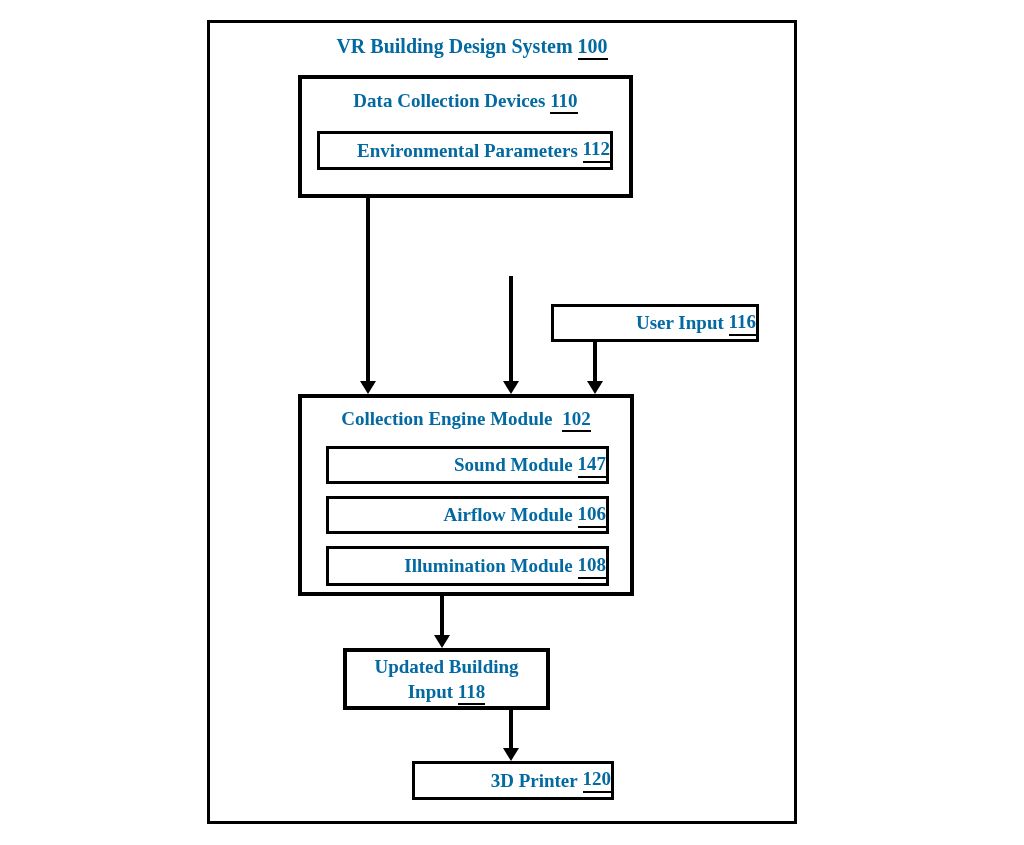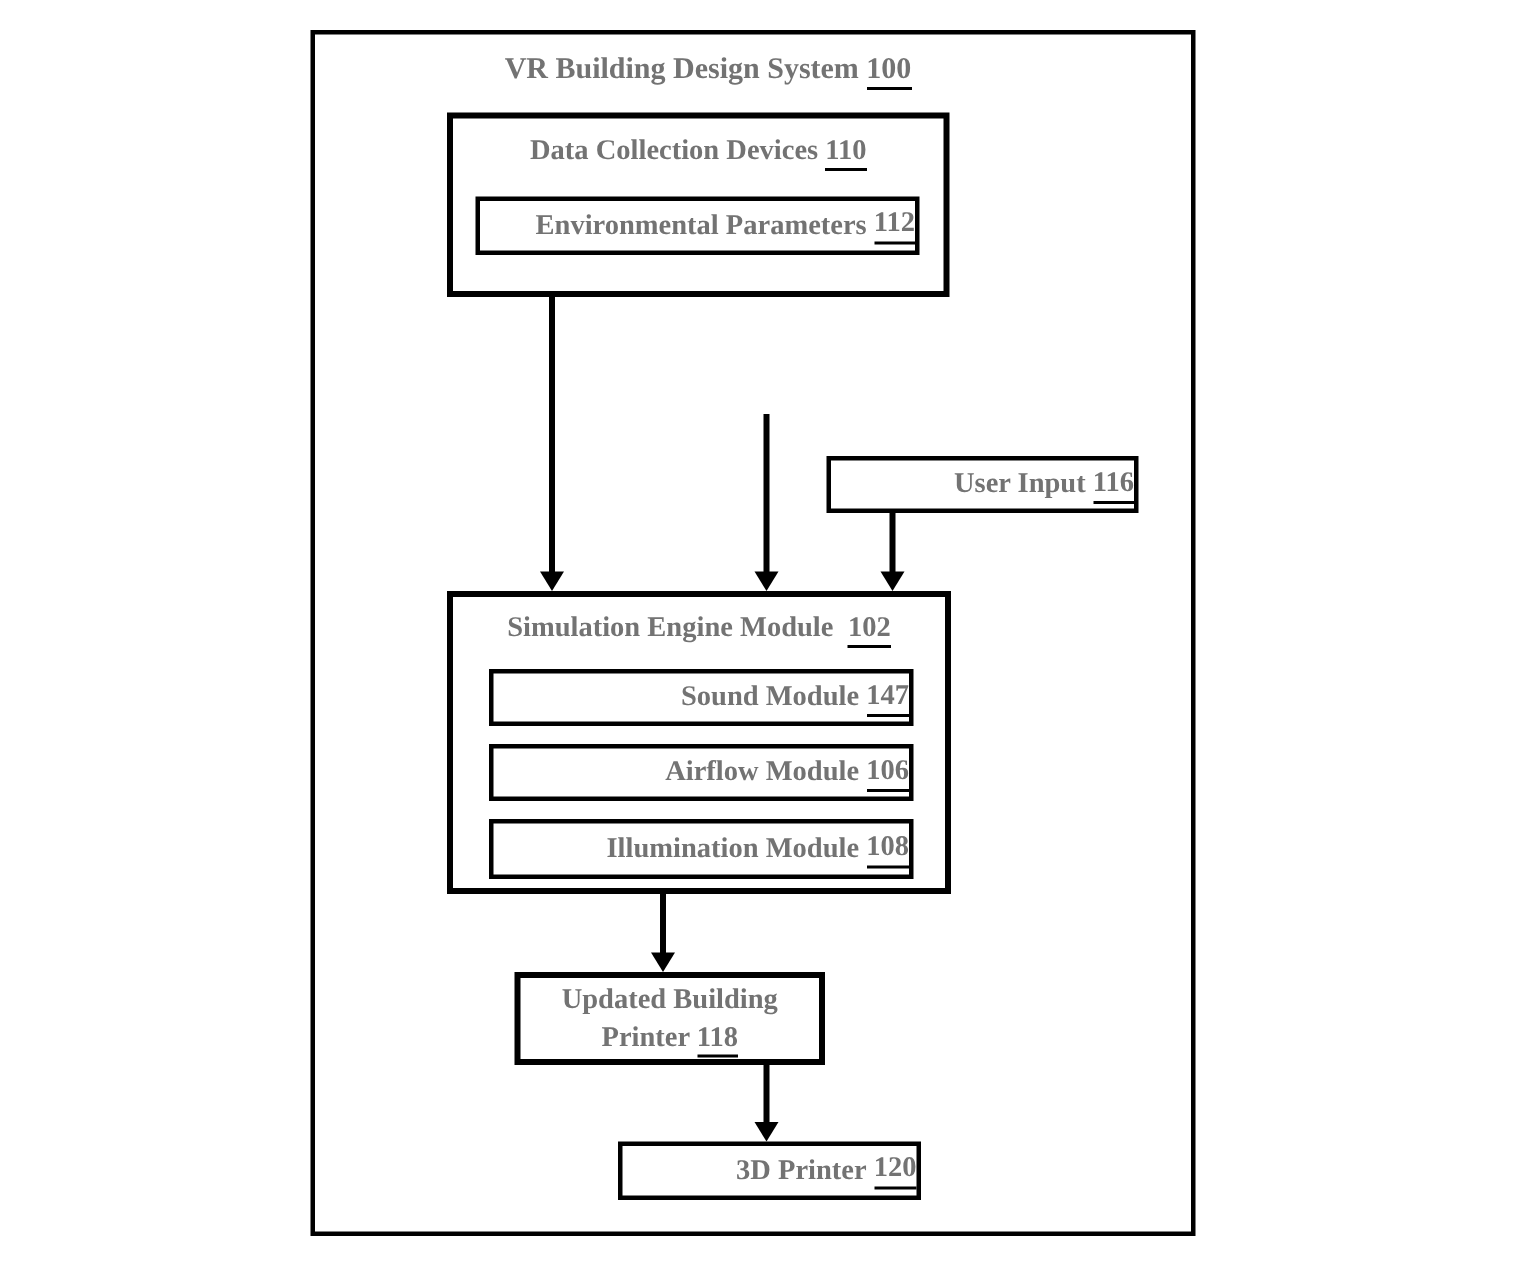--- a/index.html
+++ b/index.html
@@ -7,21 +7,21 @@
     padding: 0;
     background: #ffffff;
   }
   .canvas {
     position: relative;
     width: 1024px;
     height: 845px;
     background: #ffffff;
     font-family: "Liberation Serif", "DejaVu Serif", serif;
     font-weight: bold;
-    color: #737373;
+    color: #0369a1;
     overflow: hidden;
   }
   .box {
     position: absolute;
     box-sizing: border-box;
     background: #ffffff;
     border: 3px solid #000000;
     padding-left: 14px;
   }
   .box--thick { border-width: 4px; }
@@ -117,21 +117,21 @@
 
 
     <div class="box" style="left:341px; top:281px; width:208px; height:38px;">
       <div class="center-label">
         <span>User Input</span>&nbsp;<span class="ref">116</span>
       </div>
     </div>
 
     <div class="box box--thick" style="left:88px; top:371px; width:336px; height:202px;">
       <div class="box-label" style="top:9px;">
-        <span>Simulation Engine Module</span>
+        <span>Collection Engine Module</span>
         <span class="ref ref--spaced">102</span>
       </div>
 
       <div class="box" style="left:24px; top:48px; width:283px; height:38px;">
         <div class="center-label">
           <span>Sound Module</span>&nbsp;<span class="ref">147</span>
         </div>
       </div>
 
       <div class="box" style="left:24px; top:98px; width:283px; height:38px;">
@@ -143,21 +143,21 @@
       <div class="box" style="left:24px; top:148px; width:283px; height:40px;">
         <div class="center-label">
           <span>Illumination Module</span>&nbsp;<span class="ref">108</span>
         </div>
       </div>
     </div>
 
     <div class="box box--thick" style="left:133px; top:625px; width:207px; height:62px;">
       <div class="two-line-label">
         <span>Updated Building</span><br>
-        <span>Printer</span>
+        <span>Input</span>
         <span class="ref">118</span>
       </div>
     </div>
 
     <div class="box" style="left:202px; top:738px; width:202px; height:39px;">
       <div class="center-label">
         <span>3D Printer</span>&nbsp;<span class="ref">120</span>
       </div>
     </div>
 

